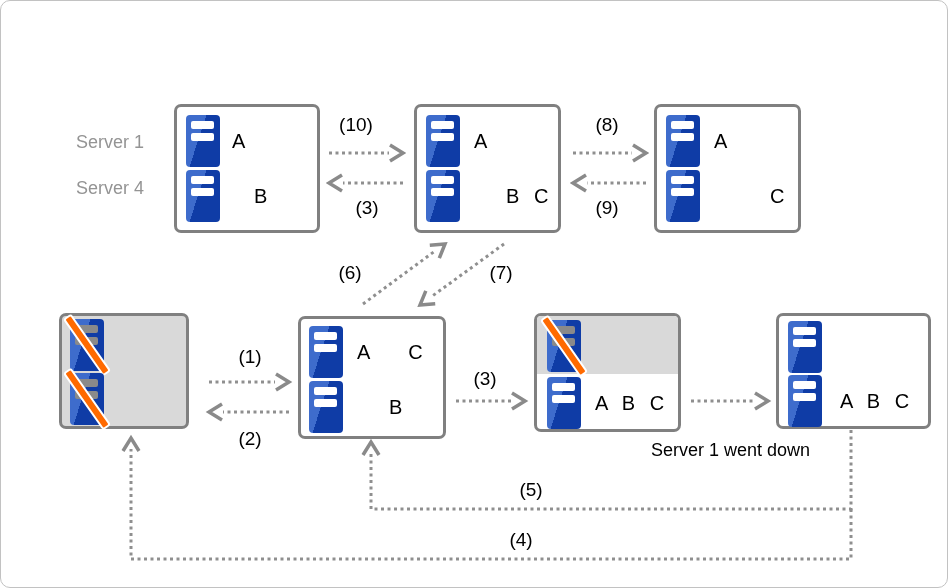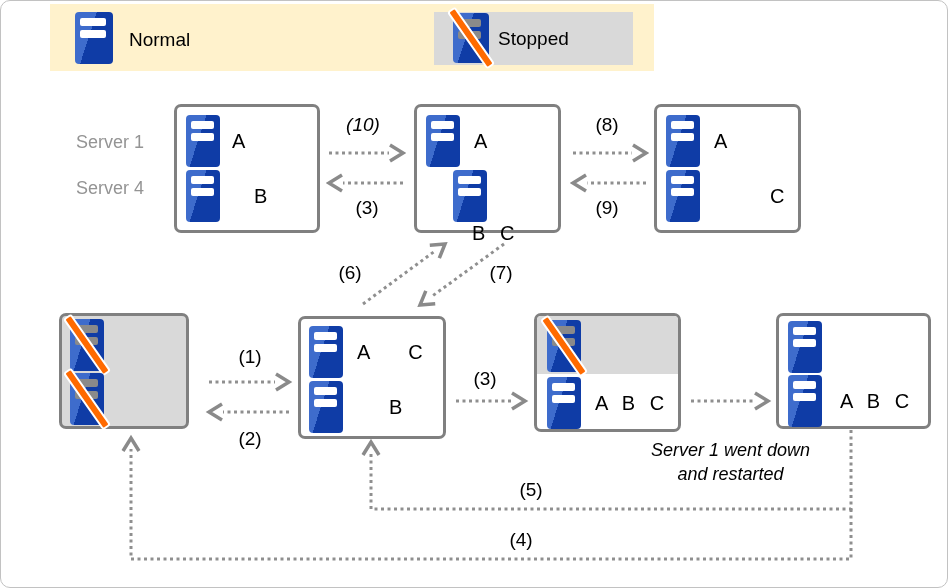--- a/index.html
+++ b/index.html
@@ -26,46 +26,31 @@
   
   .box { position:absolute; background:#fff; border:3px solid #808080; border-radius:7px; box-sizing:border-box; }
   .box.gray { background:#d9d9d9; }
   .halfgray { position:absolute; left:0; right:0; top:0; height:58px; background:#d9d9d9; border-radius:4px 4px 0 0; }
   .srow { position:absolute; display:flex; align-items:center; }
   .letter { font-size:20px; color:#000; white-space:pre; }
   .ws { word-spacing:9px; }
   
   .rowlabel { position:absolute; font-size:18px; color:#949494; }
   .alabel { position:absolute; width:64px; text-align:center; font-size:19px; color:#000; }
-  .note { position:absolute; left:612px; top:437px; width:235px; text-align:center; font-size:18px; line-height:24px; color:#000;font-style:italic; }
+  .note { position:absolute; left:612px; top:437px; width:235px; text-align:center; font-size:18px; line-height:24px; color:#000; }
   
   .arrows { position:absolute; left:0; top:0; pointer-events:none; }
   .dot  { fill:none; stroke:#8f8f8f; stroke-width:3; stroke-dasharray:3 3.5; }
   .chev { fill:none; stroke:#8a8a8a; stroke-width:3.5; }
 </style>
 </head>
 <body>
 
 <div class="canvas">
 
-  <div class="legend">
-    <div class="icon lg" style="position:absolute;left:25px;top:8px;">
-      <div class="bar b1"></div>
-        <div class="bar b2"></div>
-    </div>
-    <div class="legend-text" style="left:79px;top:25px;">Normal</div>
-    <div class="stopped-chip">
-      <div class="icon stopped" style="position:absolute;left:19px;top:1px;width:36px;height:50px;">
-        <div class="bar b1"></div>
-          <div class="bar b2"></div>
-        <div class="slash"></div>
-      </div>
-      <div class="legend-text" style="left:64px;top:16px;">Stopped</div>
-    </div>
-  </div>
 
   <div class="rowlabel" style="left:75px;top:131px;">Server 1</div>
   <div class="rowlabel" style="left:75px;top:177px;">Server 4</div>
 
   <div class="box" style="left:173px;top:103px;width:146px;height:129px;">
     <div class="srow" style="left:9px;top:8px;">
       <div class="icon">
           <div class="bar b1"></div>
           <div class="bar b2"></div>
         </div>
@@ -81,21 +66,21 @@
   </div>
 
   <div class="box" style="left:413px;top:103px;width:147px;height:129px;">
     <div class="srow" style="left:9px;top:8px;">
       <div class="icon">
           <div class="bar b1"></div>
           <div class="bar b2"></div>
         </div>
       <span class="letter" style="margin-left:14px;">A</span>
     </div>
-    <div class="srow" style="left:9px;top:63px;flex-direction:column;">
+    <div class="srow" style="left:9px;top:63px;">
       <div class="icon">
           <div class="bar b1"></div>
           <div class="bar b2"></div>
         </div>
       <span class="letter ws" style="margin-left:46px;">B C</span>
     </div>
   </div>
 
   <div class="box" style="left:653px;top:103px;width:147px;height:129px;">
     <div class="srow" style="left:9px;top:8px;">
@@ -230,30 +215,29 @@
     <g transform="translate(370,441) rotate(-90)">
         <path class="chev" d="M-13,-8 L0,0 L-13,8"></path>
       </g>
 
     <path class="dot" d="M850,508 V558 H130 V448"></path>
     <g transform="translate(130,437) rotate(-90)">
         <path class="chev" d="M-13,-8 L0,0 L-13,8"></path>
       </g>
   </svg>
 
-  <div class="alabel" style="left:330px;top:113px;font-style:italic;">(10)</div>
+  <div class="alabel" style="left:323px;top:113px;">(10)</div>
   <div class="alabel" style="left:334px;top:196px;">(3)</div>
   <div class="alabel" style="left:574px;top:113px;">(8)</div>
   <div class="alabel" style="left:574px;top:196px;">(9)</div>
   <div class="alabel" style="left:317px;top:261px;">(6)</div>
   <div class="alabel" style="left:468px;top:261px;">(7)</div>
   <div class="alabel" style="left:217px;top:345px;">(1)</div>
   <div class="alabel" style="left:217px;top:427px;">(2)</div>
   <div class="alabel" style="left:452px;top:367px;">(3)</div>
   <div class="alabel" style="left:498px;top:478px;">(5)</div>
   <div class="alabel" style="left:488px;top:528px;">(4)</div>
 
   <div class="note">
     <div>Server 1 went down</div>
-    <div>and restarted</div>
   </div>
 
 </div>
 
 </body></html>

